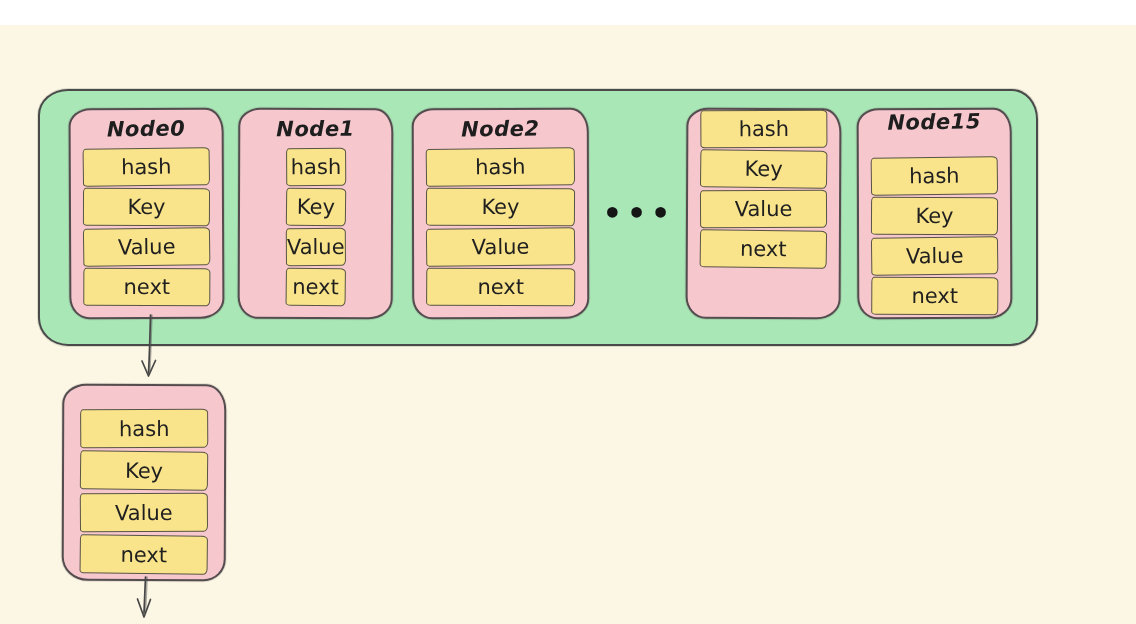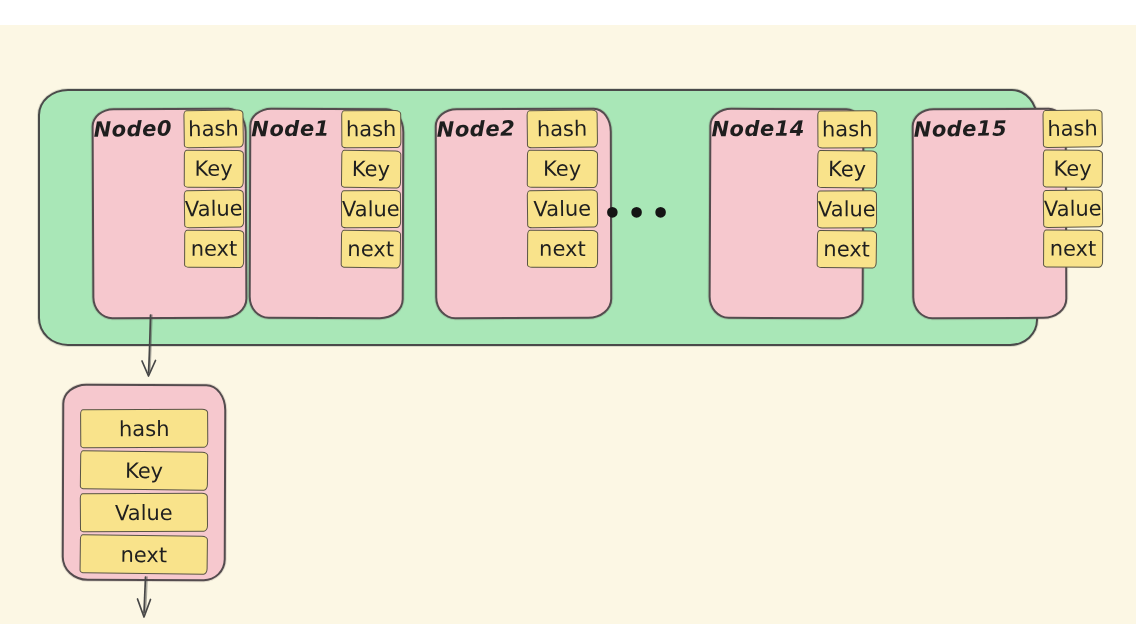--- a/index.html
+++ b/index.html
@@ -35,28 +35,27 @@
   .node-card {
     position: absolute;
     top: 108px;
     width: 155px; height: 211px;
     background: #F6C8CE;
     border: 2px solid #544c4e;
     border-radius: 22px 18px 24px 20px / 18px 24px 20px 22px;
     box-shadow: 0 0 0 1px rgba(90,70,75,0.15);
     box-sizing: border-box;
     display: flex;
-    flex-direction: row;
-    margin-left: 23px;
+    flex-direction: column;
   }
   .node-card.n0 { left: 69px;  transform: rotate(-0.25deg); }
-  .node-card.n1 { left: 226px; transform: rotate(0.2deg); }
+  .node-card.n1 { left: 238px; transform: rotate(0.2deg); align-items: center; }
   .node-card.n2 { left: 412px; width: 177px; transform: rotate(-0.15deg); }
   .node-card.n3 { left: 686px; transform: rotate(0.25deg); }
-  .node-card.n4 { left: 889px; transform: rotate(-0.2deg); gap: 23px; }
+  .node-card.n4 { left: 857px; transform: rotate(-0.2deg); gap: 23px; }
 
   .node-title {
     height: 38px;
     display: flex;
     align-items: center;
     justify-content: center;
     font-style: italic;
     font-weight: 600;
     font-size: 21px;
     color: #1e1e1e;
@@ -161,21 +160,20 @@
       <div class="field">hash</div>
       <div class="field">Key</div>
       <div class="field">Value</div>
       <div class="field">next</div>
     </div>
   </div>
 
   <div class="ellipsis">•••</div>
 
   <div class="node-card n3">
-    <div class="node-title">Node14</div>
     <div class="fields">
       <div class="field">hash</div>
       <div class="field">Key</div>
       <div class="field">Value</div>
       <div class="field">next</div>
     </div>
   </div>
 
   <div class="node-card n4">
     <div class="node-title">Node15</div>

